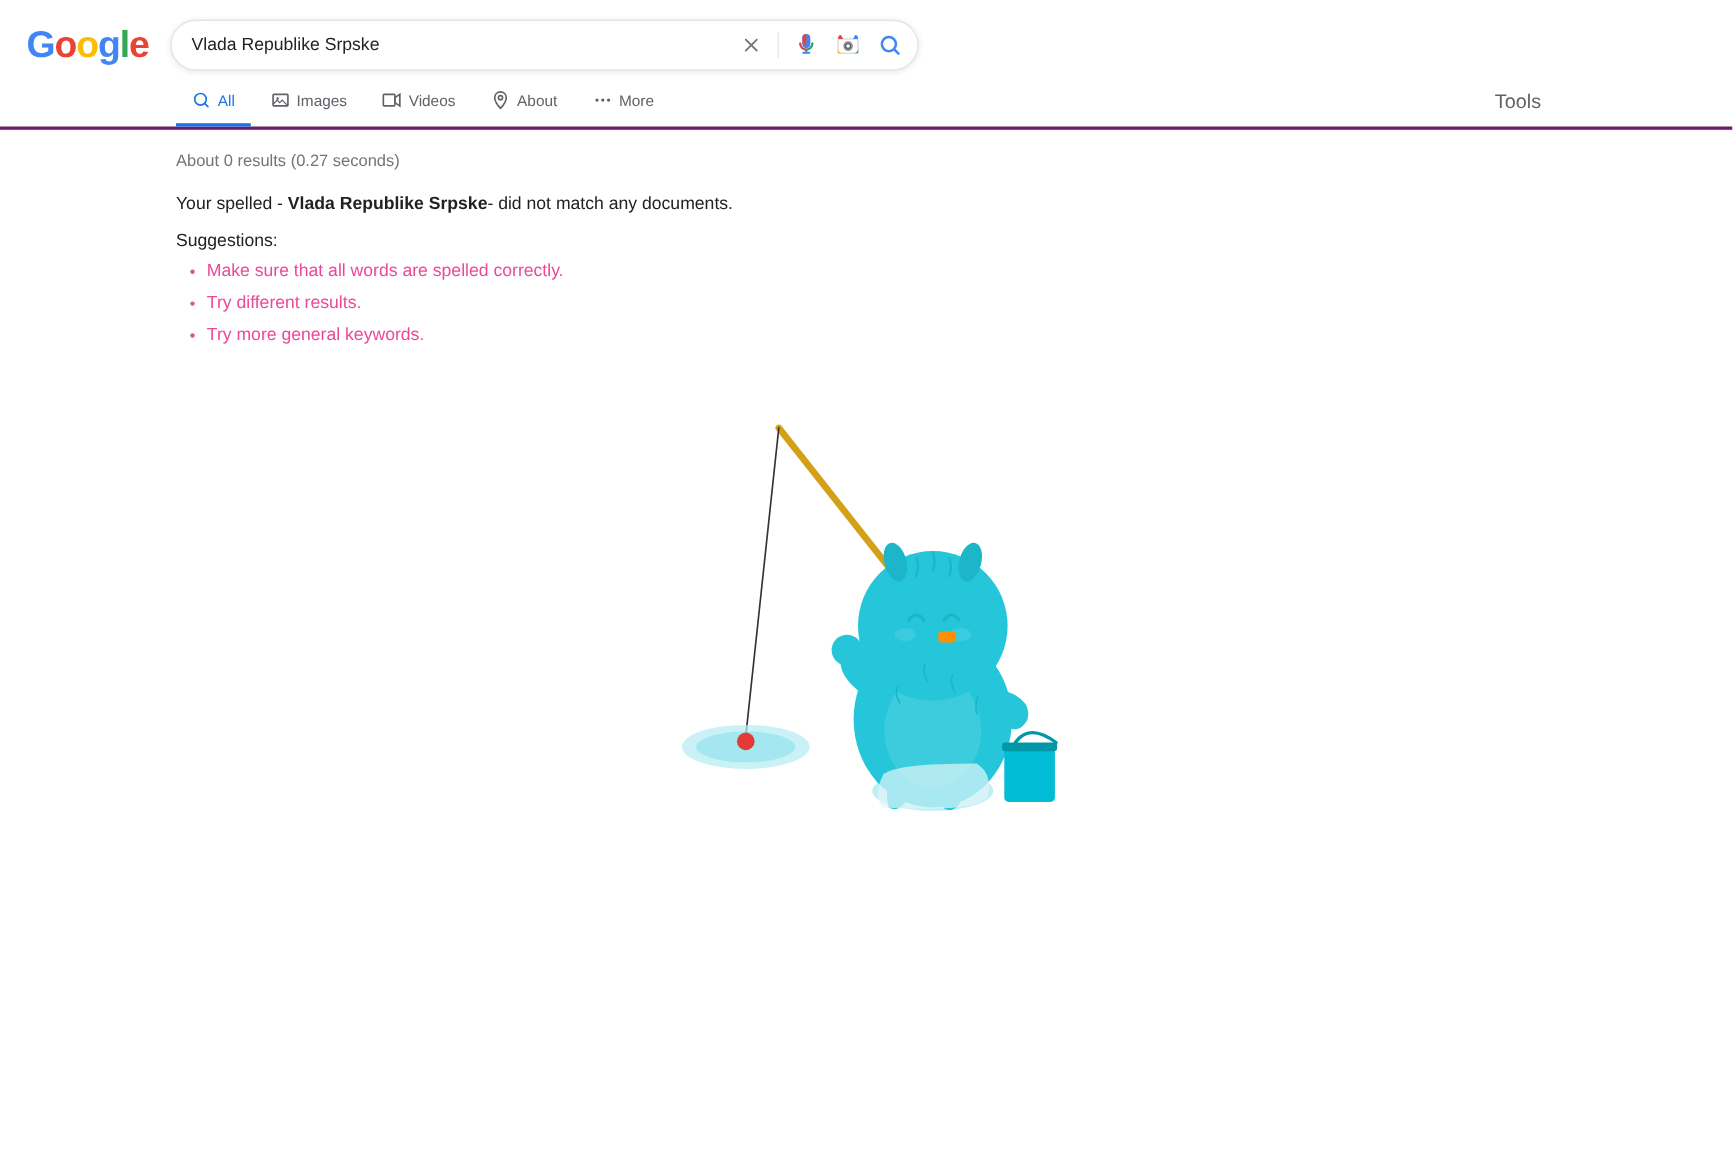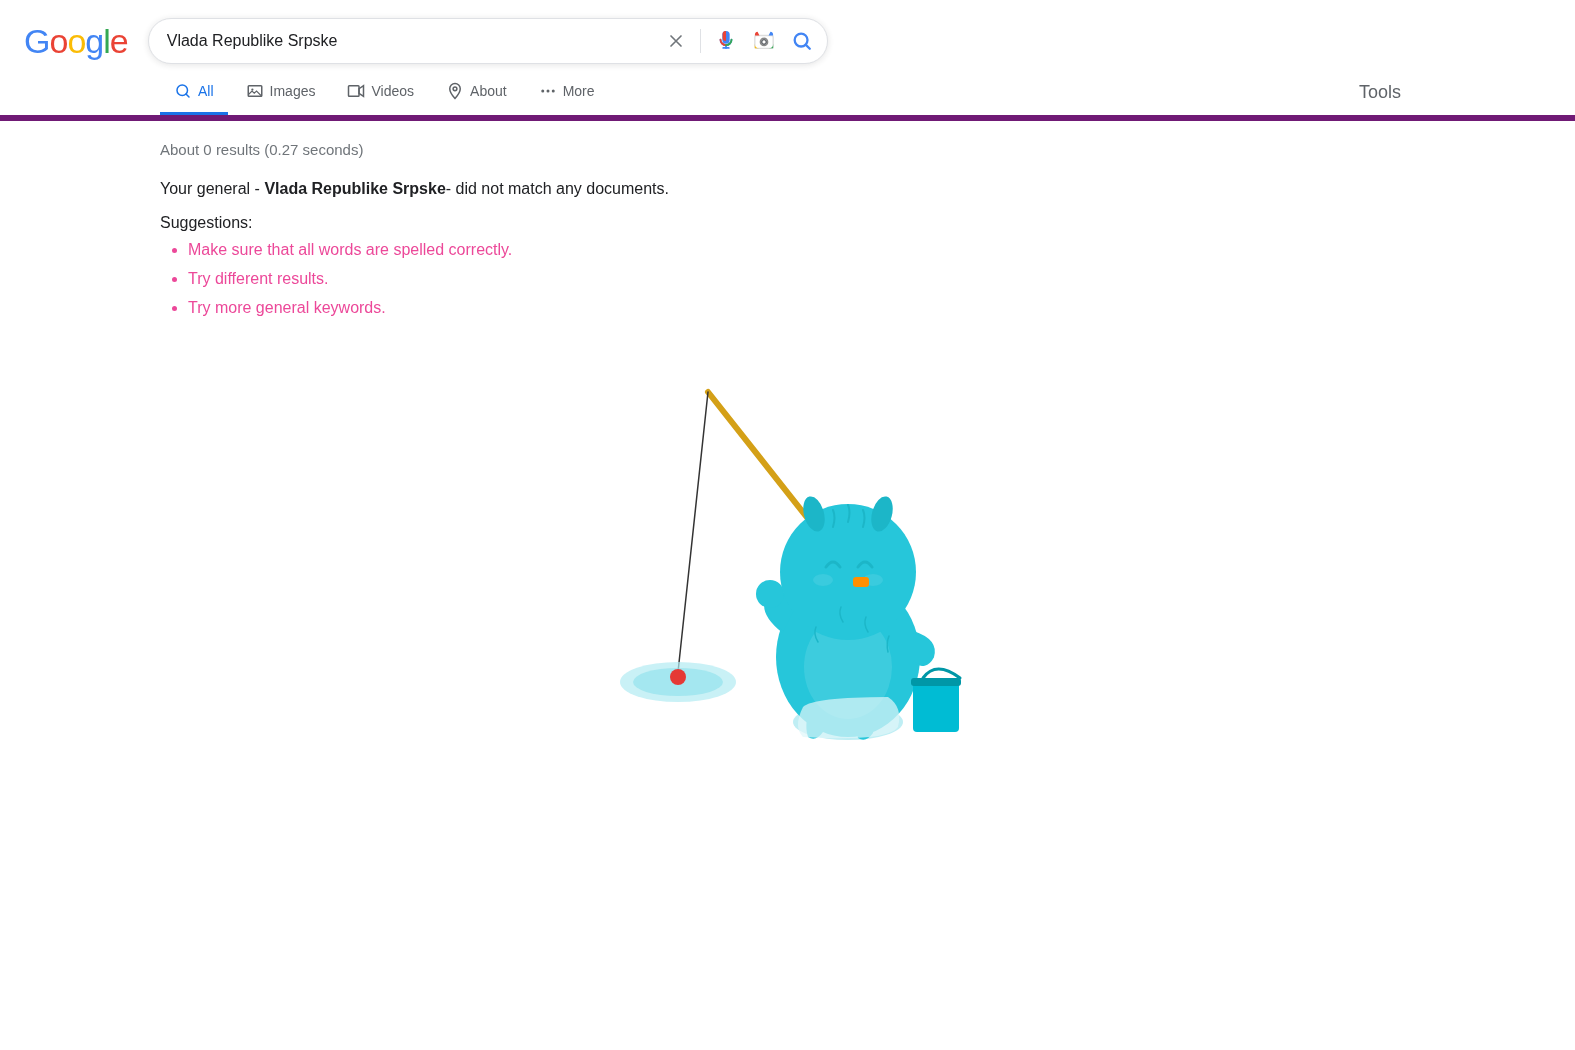--- a/index.html
+++ b/index.html
@@ -12,21 +12,21 @@
       padding: 18px 24px 0 24px;
       gap: 20px;
     }
     .logo-wrap {
       display: flex;
       align-items: center;
       flex-shrink: 0;
     }
     .logo-text {
       font-size: 34px;
-      font-weight: 400;
+      font-weight: 700;
       letter-spacing: -1px;
       line-height: 1;
       user-select: none;
     }
 
     .search-bar {
       display: flex;
       align-items: center;
       flex: 1;
       max-width: 680px;
@@ -65,21 +65,21 @@
       height: 24px;
       background: #dfe1e5;
       margin: 0 4px;
     }
 
     
     .nav-bar {
       display: flex;
       align-items: center;
       padding: 0 160px;
-      border-bottom: 6px solid #701a75;
+      border-bottom: 3px solid #701a75;
       margin-top: 6px;
       justify-content: space-between;
     }
     .nav-tabs {
       display: flex;
       align-items: center;
       gap: 4px;
     }
     .nav-tab {
       display: flex;
@@ -265,21 +265,21 @@
       <span>More</span>
     </a>
   </div>
   <div class="tools-btn">Tools</div>
 </nav>
 
 <div class="results-area">
   <div class="results-count">About 0 results (0.27 seconds)</div>
 
   <p class="no-results-msg">
-    <span>Your general - </span><strong>Vlada Republike Srpske</strong><span>- did not match any documents.</span>
+    <span>Your spelled - </span><strong>Vlada Republike Srpske</strong><span>- did not match any documents.</span>
   </p>
 
   <p class="suggestions-label">Suggestions:</p>
 
   <ul class="suggestions-list">
     <li>Make sure that all words are spelled correctly.</li>
     <li>Try different results.</li>
     <li>Try more general keywords.</li>
   </ul>
 

